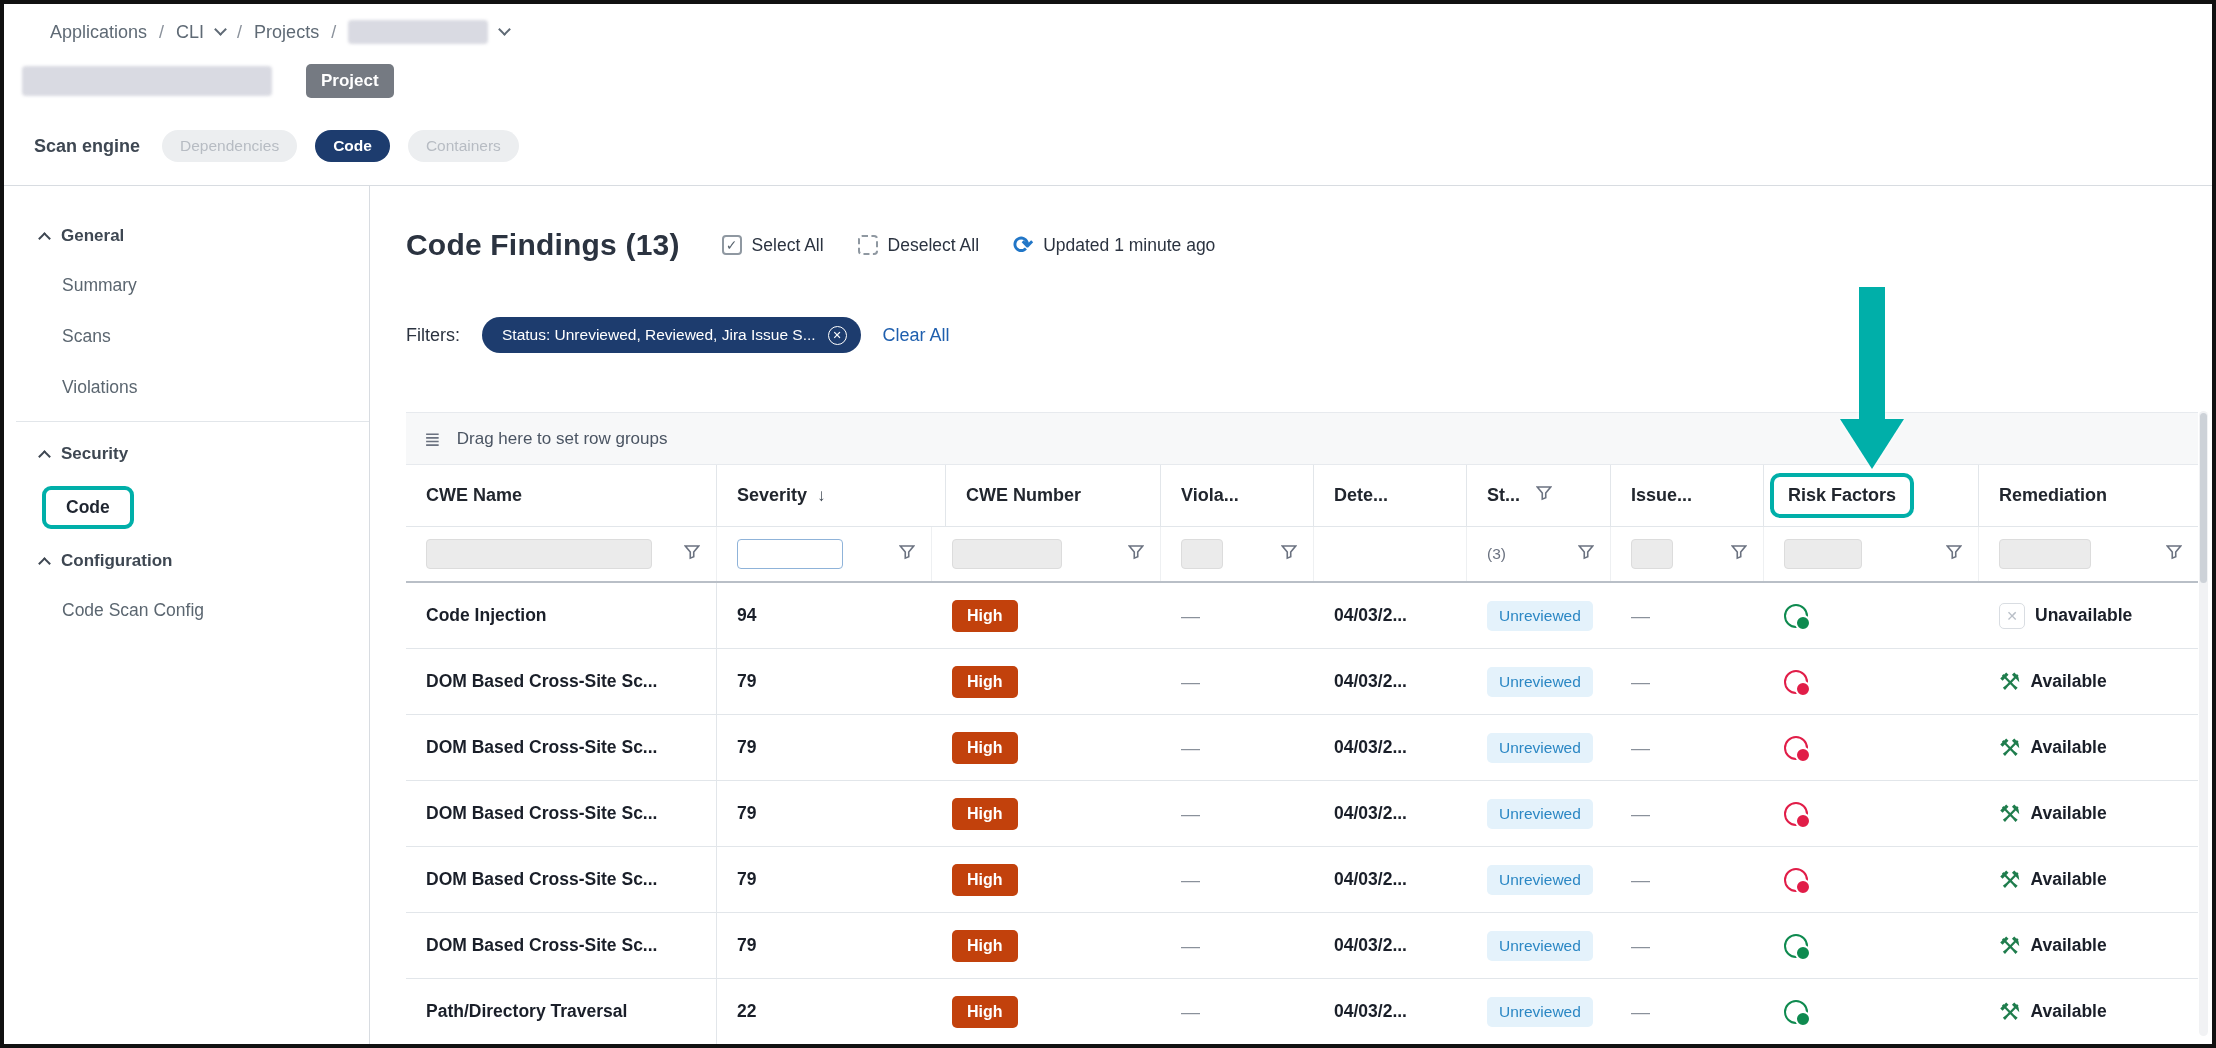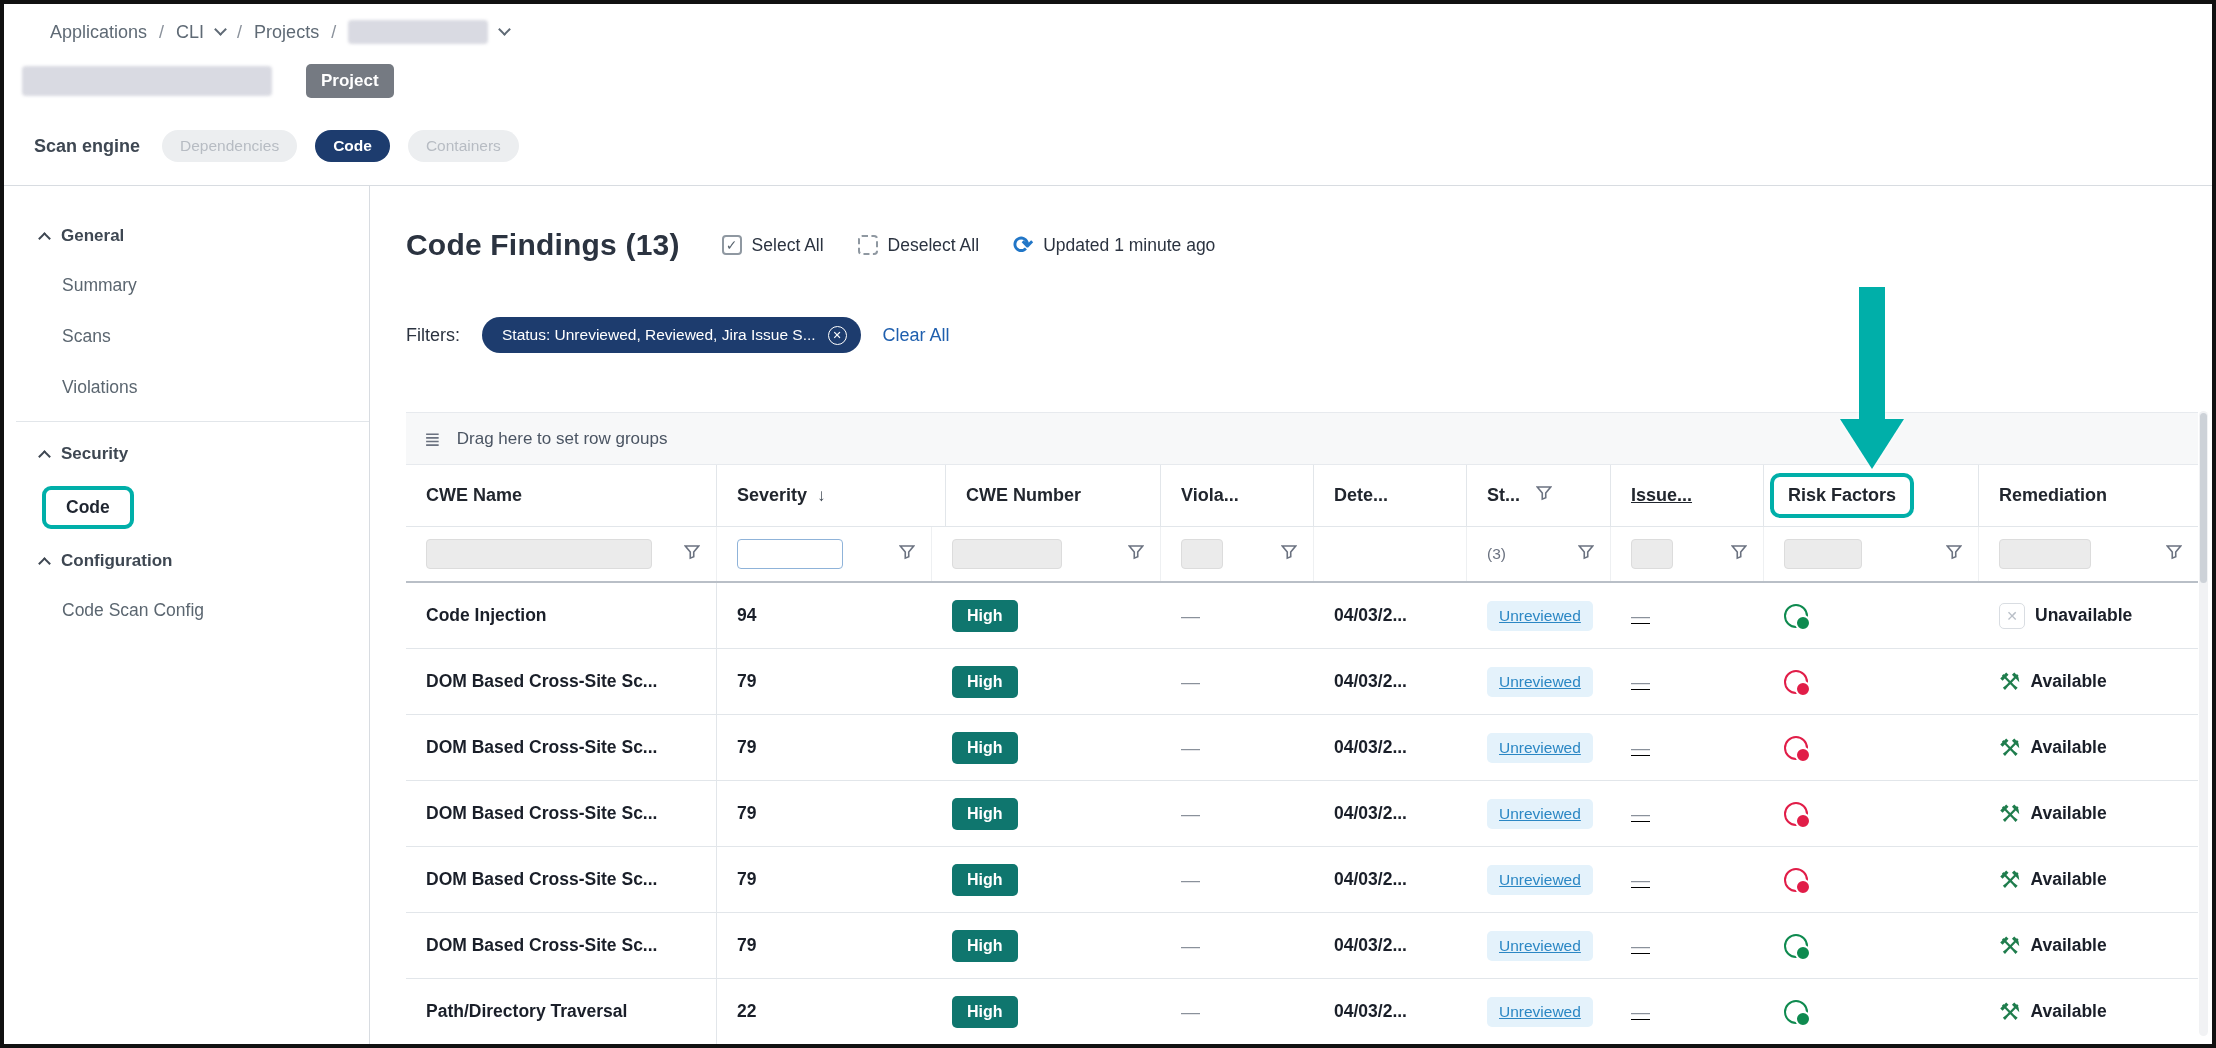--- a/index.html
+++ b/index.html
@@ -51,41 +51,41 @@
   .clear-all { color:#1f5fae; font-size:18px; cursor:pointer; }
 
   
   .tbl { border-top:1px solid #e7eaee; }
   .group-row { height:52px; background:#f7f8f9; border-bottom:1px solid #e7eaee; display:flex; align-items:center; gap:16px; padding-left:18px; color:#4b5563; font-size:17px; }
   .hrow { display:flex; height:62px; align-items:center; border-bottom:1px solid #e2e6ea; }
   .frow { display:flex; height:56px; align-items:center; border-bottom:2px solid #b9bfc7; }
   .trow { display:flex; height:66px; align-items:center; border-bottom:1px solid #e2e6ea; background:#fff; }
   .cell { padding-left:20px; display:flex; align-items:center; gap:10px; height:100%; }
   .c1{width:311px;} .c2{width:215px;} .c3{width:229px;} .c4{width:153px;} .c5{width:153px;}
-  .c6{width:144px;} .c7{width:153px;text-decoration:underline;} .c8{width:215px;} .c9{flex:1;}
+  .c6{width:144px;} .c7{width:153px;} .c8{width:215px;} .c9{flex:1;}
   .hrow .cell{ border-right:1px solid #e2e6ea; font-weight:700; font-size:18px; color:#21262e; }
   .hrow .cell.c9{ border-right:none; }
   .frow .cell{ border-right:1px solid #eef0f2; }
   .frow .cell.c9{ border-right:none; }
   .trow .cell.c1{ border-right:1px solid #e2e6ea; }
   .sort-arrow { font-size:17px; color:#3e4752; font-weight:400; }
   .rf-box { border:4px solid var(--teal); border-radius:10px; padding:8px 14px; margin-left:-14px; background:#fff; position:relative; z-index:3; }
 
   .flt-input { height:30px; background:#ebebeb; border:1px solid #dcdcdc; border-radius:4px; font-size:15px; padding:0 8px; color:#333; }
   .flt-input.white { background:#fff; border:1.5px solid #8fb3d9; }
   .w-lg{width:226px;} .w-md{width:106px;} .w-sm{width:42px;} .w-xs2{width:78px;} .w-xs3{width:92px;} .w-m2{width:110px;}
   .funnel { margin-left:auto; margin-right:16px; flex:none; cursor:pointer; }
   .funnel svg path { fill:none; stroke:#6b7280; stroke-width:1.2; }
   .funnel.inhead { margin-left:6px; margin-right:0; }
   .flt-count { color:#6b7280; font-size:15.5px; }
 
   .cell-strong { font-weight:700; font-size:17.5px; color:#1a1f29; }
   .dash { color:#8a919b; font-size:19px; }
-  .sev-badge { background:#0f766e; color:#fff; font-weight:700; font-size:16px; padding:7px 15px; border-radius:5px; }
-  .status-pill { background:#e4f2fb; color:#2b87c4; font-size:15.5px; padding:6px 12px; border-radius:5px;text-decoration:underline; }
+  .sev-badge { background:#c2410c; color:#fff; font-weight:700; font-size:16px; padding:7px 15px; border-radius:5px; }
+  .status-pill { background:#e4f2fb; color:#2b87c4; font-size:15.5px; padding:6px 12px; border-radius:5px; }
 
   .risk-icon { position:relative; width:24px; height:24px; border-radius:50%; display:inline-block; flex:none; }
   .risk-icon.green { border:2.5px solid #0e8a4f; color:#0e8a4f; }
   .risk-icon.red   { border:2.5px solid #e11d48; color:#e11d48; }
   .risk-icon::after { content:""; position:absolute; right:-5px; bottom:-5px; width:12px; height:12px; border-radius:50%; background:currentColor; border:2px solid #fff; }
 
   .rem .x-icon { display:none; width:26px; height:26px; border:1.5px solid #d9dde2; border-radius:5px; color:#b9bfc7; font-size:14px; align-items:center; justify-content:center; }
   .rem .wrench { display:none; color:#1f7d4d; font-size:24px; line-height:1; }
   .rem.unavailable .x-icon { display:flex; }
   .rem.available .wrench { display:inline; }

